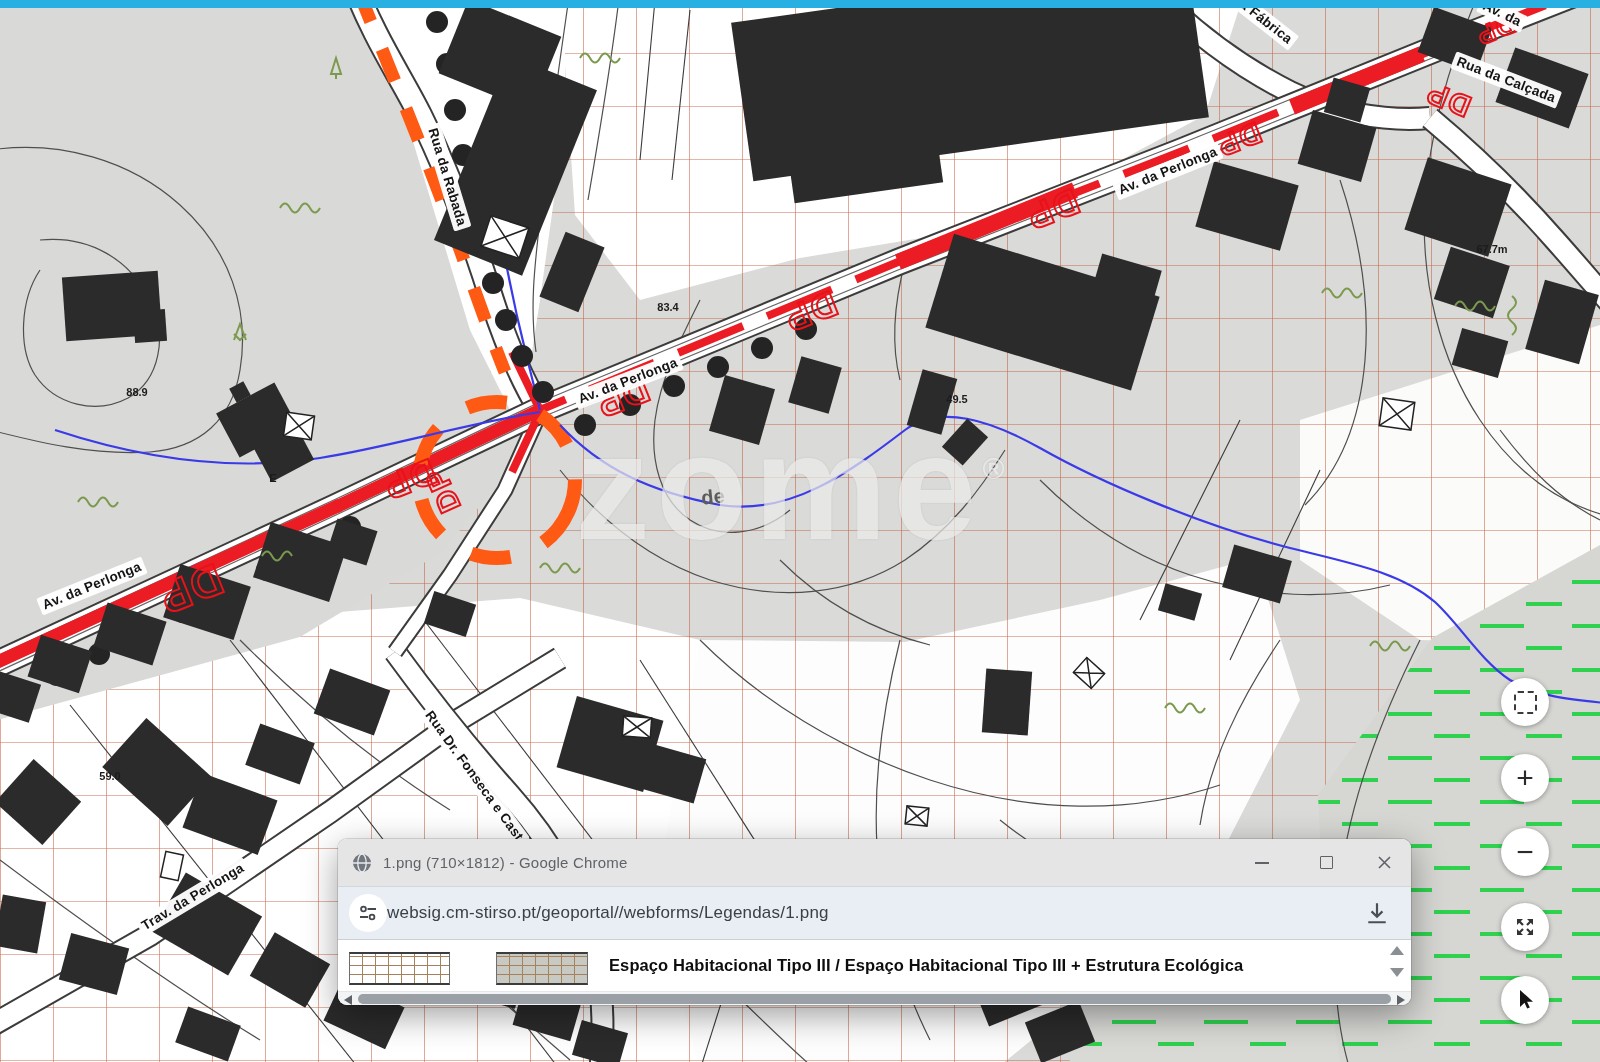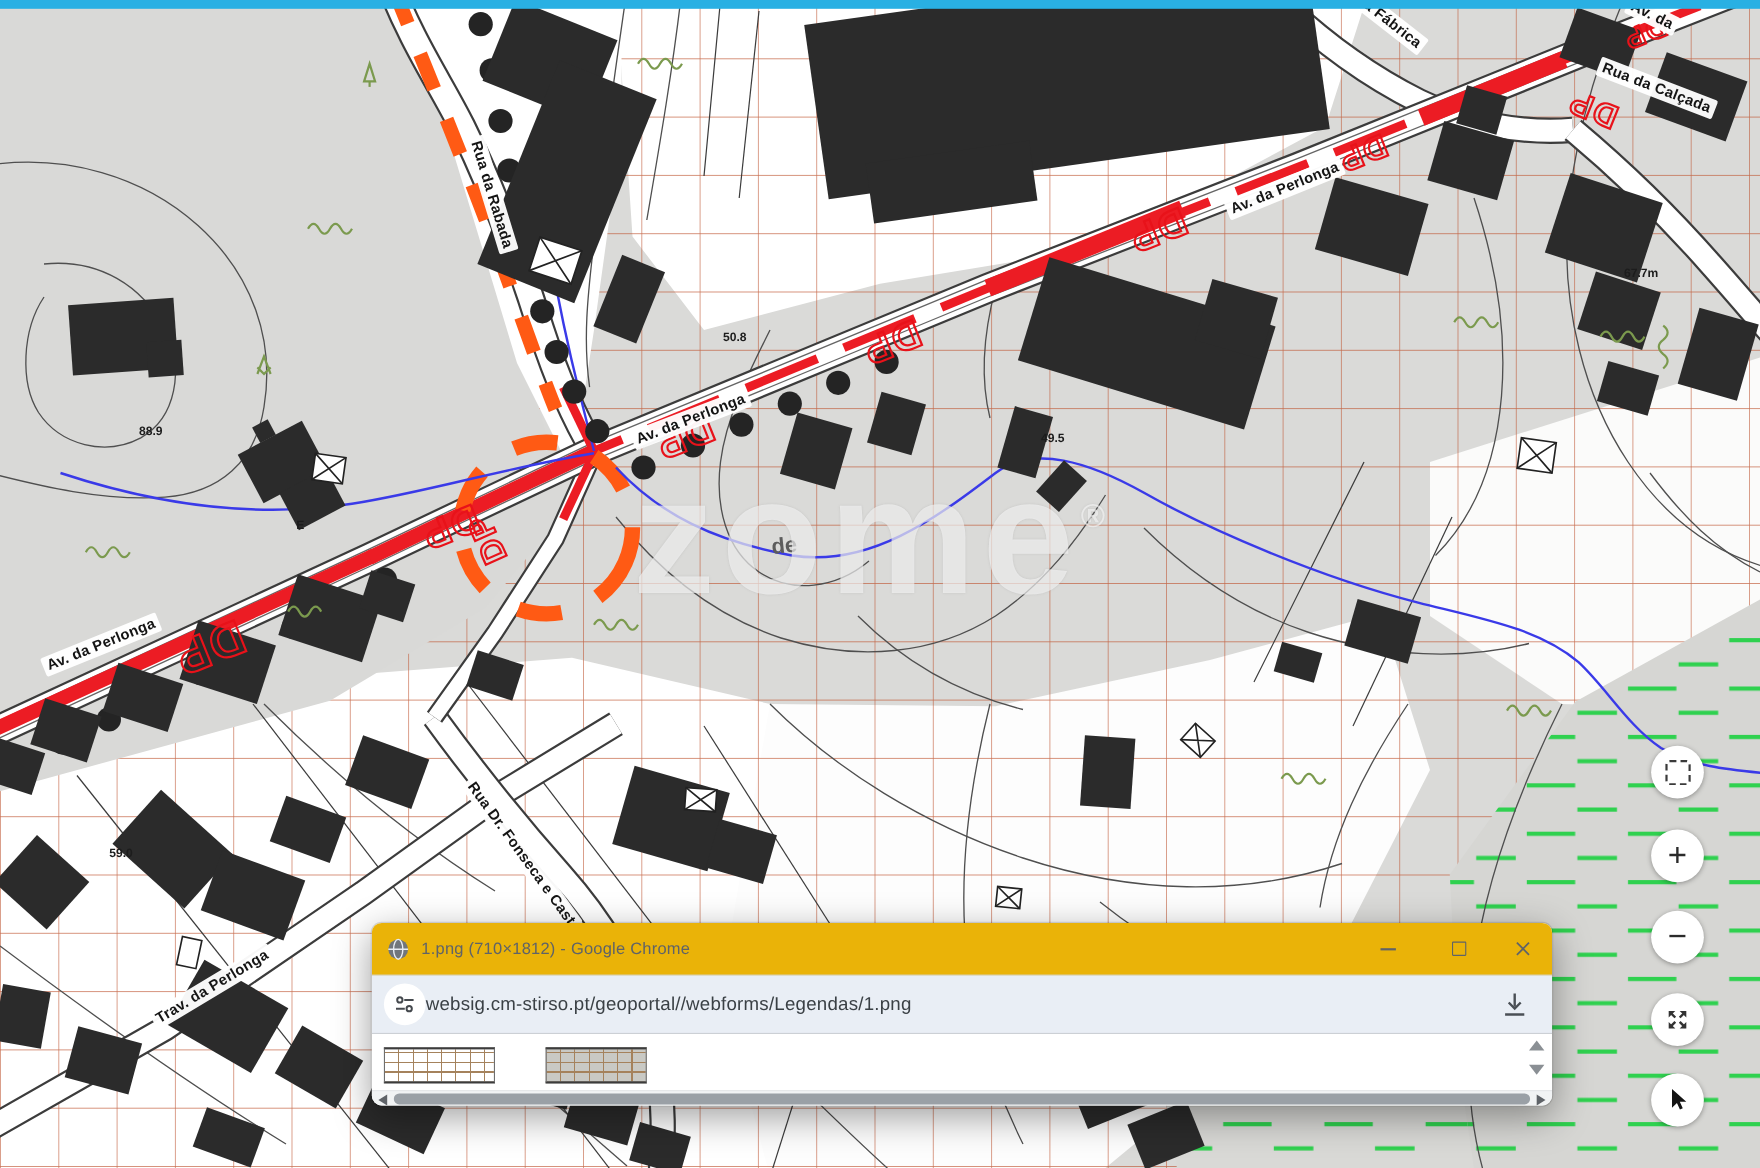--- a/index.html
+++ b/index.html
@@ -20,21 +20,21 @@
       color:rgba(250,250,250,.62);letter-spacing:6px;text-shadow:0 0 2px rgba(130,130,130,.25);user-select:none;}
   #watermark sup{font-size:30px;vertical-align:60px;letter-spacing:0;}
   
   .ctl{position:absolute;left:1501px;width:48px;height:48px;border-radius:50%;background:#fff;z-index:40;
       box-shadow:0 1px 5px rgba(0,0,0,.35);display:flex;align-items:center;justify-content:center;
       color:#2b2b2b;font-size:30px;font-weight:400;cursor:pointer;}
   .ctl .dashedbox{width:19px;height:19px;border:2px dashed #3a3a3a;border-radius:4px;}
   
   #popup{position:absolute;left:338px;top:839px;width:1073px;height:166px;background:#fff;z-index:50;
       border-radius:9px;box-shadow:0 10px 34px rgba(0,0,0,.38),0 0 0 1px rgba(0,0,0,.12);overflow:hidden;}
-  #p-title{height:47px;background:#eab308;border-bottom:1px solid #d3d7dc;display:flex;align-items:center;position:relative;}
+  #p-title{height:47px;background:#e5e5e5;border-bottom:1px solid #d3d7dc;display:flex;align-items:center;position:relative;}
   #p-title .ttl{margin-left:10px;font-size:15px;color:#5f6368;letter-spacing:.2px;}
   #p-title .globe{margin-left:13px;display:flex;}
   .winbtn{position:absolute;top:0;height:47px;width:42px;display:flex;align-items:center;justify-content:center;cursor:pointer;}
   #btn-min{right:128px;} #btn-max{right:64px;} #btn-close{right:6px;}
   #btn-min span{display:block;width:14px;height:2px;background:#5f6368;}
   #btn-max span{display:block;width:11px;height:11px;border:1.6px solid #5f6368;border-radius:1px;}
   #p-url{height:52px;background:#e9eef5;border-bottom:1px solid #ccd0d5;display:flex;align-items:center;position:relative;}
   #p-url .pill{width:38px;height:38px;border-radius:50%;background:#fff;margin-left:11px;display:flex;align-items:center;justify-content:center;}
   #p-url .url{font-size:17px;color:#3a4045;letter-spacing:.2px;}
   #p-url .dl{position:absolute;right:22px;top:14px;cursor:pointer;}
@@ -324,21 +324,21 @@
 <div class="sl" style="left:92px;top:586px;--r:-22deg">Av. da Perlonga</div>
 <div class="sl" style="left:628px;top:381px;--r:-21deg">Av. da Perlonga</div>
 <div class="sl" style="left:1168px;top:171px;--r:-22deg">Av. da Perlonga</div>
 <div class="sl" style="left:447px;top:177px;--r:73deg">Rua da Rabada</div>
 <div class="sl" style="left:1506px;top:80px;--r:21deg">Rua da Calçada</div>
 <div class="sl" style="left:1266px;top:22px;--r:38deg">a Fábrica</div>
 <div class="sl" style="left:1502px;top:14px;--r:26deg">Av. da</div>
 <div class="sl" style="left:193px;top:897px;--r:-31deg">Trav. da Perlonga</div>
 <div class="sl" style="left:474px;top:776px;--r:54deg">Rua Dr. Fonseca e Cast</div>
 
-<div class="el" style="left:668px;top:307px">50.8</div>
+<div class="el" style="left:668px;top:307px">83.4</div>
 <div class="el" style="left:957px;top:399px">49.5</div>
 <div class="el" style="left:1492px;top:249px">67.7m</div>
 <div class="el" style="left:110px;top:776px">59.0</div>
 <div class="el" style="left:137px;top:392px">88.9</div>
 <div class="el" style="left:273px;top:478px">E</div>
 <div id="frag-de" style="left: 713px; top: 497px;">de</div>
 
 <div id="watermark"><span>zome</span><sup>®</sup></div>
 
 <div id="topbar"></div>
@@ -414,20 +414,21 @@
           <path d="M11,2 V13"></path>
               <path d="M6,9.5 L11,14.5 L16,9.5"></path>
               <path d="M3,19.5 H19"></path>
         </g>
       </svg>
     </span>
   </div>
   <div id="p-body">
     <span class="swatch" id="sw1"></span>
     <span class="swatch" id="sw2"></span>
+    <span id="legendtext">Espaço Habitacional Tipo III  /  Espaço Habitacional Tipo III + Estrutura Ecológica</span>
     <span class="varr" id="varr-up"></span>
     <span class="varr" id="varr-dn"></span>
   </div>
   <div id="p-scroll">
     <span class="harr" id="harr-l"></span>
     <span class="thumb"></span>
     <span class="harr" id="harr-r"></span>
   </div>
 </div>
 

